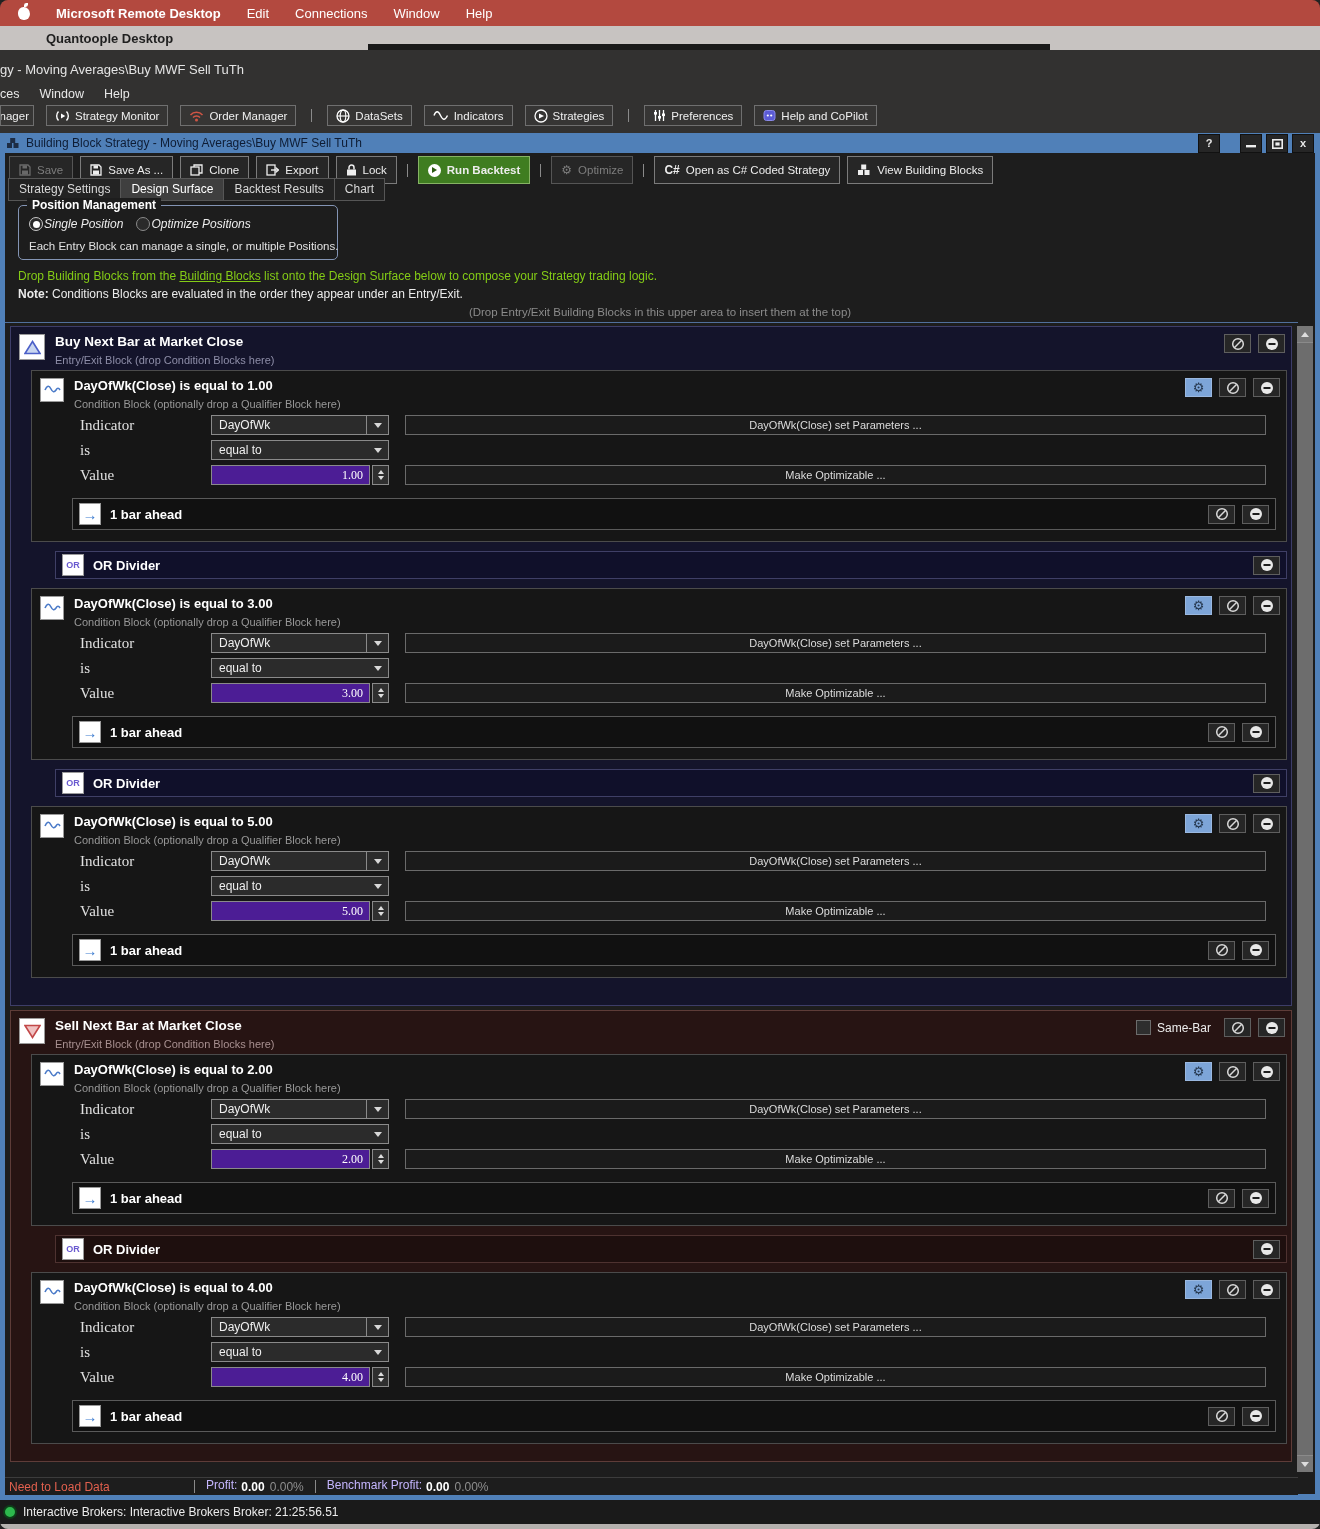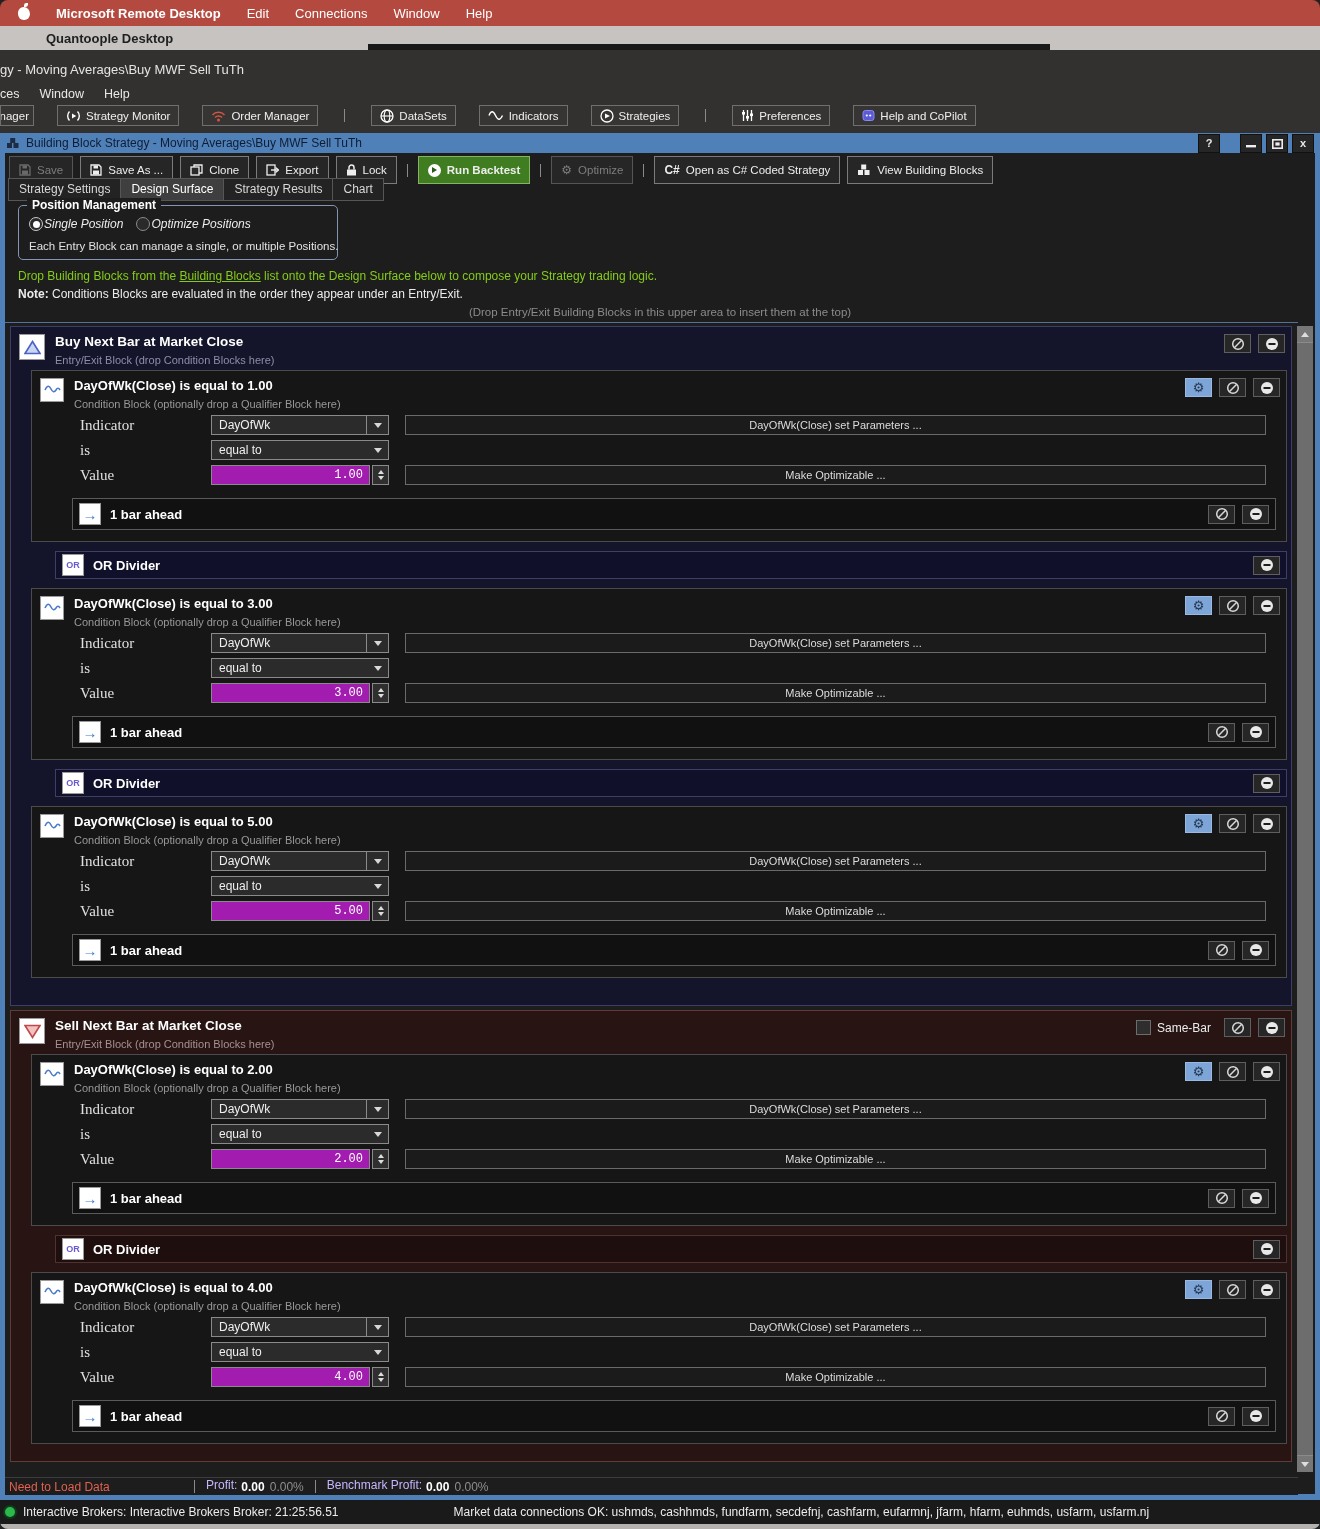--- a/index.html
+++ b/index.html
@@ -11,21 +11,21 @@
   .macbar .app{font-weight:bold;}
   .apple{width:12px;height:13px;background:#fff;border-radius:46% 54% 48% 48%;position:relative;display:inline-block;}
   .apple:before{content:"";position:absolute;top:-4px;left:6px;width:4px;height:4px;background:#fff;border-radius:60% 0 60% 0;}
   .graybar{position:absolute;left:0;top:26px;width:1320px;height:24px;background:#c7c3c1;color:#1f1f1f;
            font-size:13px;font-weight:bold;display:flex;align-items:center;padding-left:46px;box-sizing:border-box;}
   .remnant{position:absolute;left:368px;top:44px;width:682px;height:12px;background:#191919;}
   
   .desktop{position:absolute;left:0;top:50px;width:1320px;height:1479px;background:#323130;}
   .part-title{position:absolute;left:0;top:12px;color:#e4e4e4;font-size:13px;}
   .part-menu{position:absolute;left:0;top:37px;display:flex;gap:20px;color:#e8e8e8;font-size:12.5px;}
-  .tbar{position:absolute;left:0;top:55px;display:flex;align-items:center;gap:23px;}
+  .tbar{position:absolute;left:0;top:55px;display:flex;align-items:center;gap:12px;}
   .tbtn{height:21px;border:1px solid #6f6f6f;background:rgba(255,255,255,0.02);color:#efefef;font-size:11.5px;
         display:flex;align-items:center;gap:5px;padding:0 8px;box-sizing:border-box;white-space:nowrap;}
   .tbtn.partial{width:34px;overflow:hidden;justify-content:flex-end;padding:0 4px;}
   .vsep{width:1px;height:13px;background:#8a8a8a;margin:0 3px;flex:none;}
   
   .titlebar{position:absolute;left:0;top:83px;width:1320px;height:20px;background:#5080b8;display:flex;align-items:center;
             color:#10203a;font-size:12px;padding-left:6px;box-sizing:border-box;gap:6px;}
   .titlebar .ttext{color:#0e1c34;}
   .winbtns{position:absolute;right:6px;top:1px;display:flex;gap:4px;align-items:center;}
   .wbtn{width:20px;height:17px;background:#262626;border:1px solid #111;color:#e8e8e8;font-size:11px;font-weight:bold;
@@ -99,22 +99,22 @@
   .dd{display:flex;align-items:center;width:178px;height:20px;background:#2b2b2b;border:1px solid #8a8a8a;
       color:#efefef;font-size:12px;box-sizing:border-box;padding-left:7px;flex:none;}
   .dd .grow{flex:1;}
   .chev-btn{width:21px;height:100%;display:flex;align-items:center;justify-content:center;}
   .dd-split .chev-btn{border-left:1px solid #8a8a8a;}
   .chev{width:0;height:0;border-left:4px solid transparent;border-right:4px solid transparent;border-top:5px solid #d8d8d8;}
   .wide-btn{flex:1;margin-left:16px;height:20px;background:#1b1b1b;border:1px solid #6a6a6a;color:#dcdcdc;
             font-size:11px;font-family:"Liberation Sans",sans-serif;}
   .wide-spacer{flex:1;margin-left:16px;}
   .spin{display:flex;width:178px;height:20px;flex:none;box-sizing:border-box;}
-  .spin input{flex:1;min-width:0;background:#a21caf;border:1px solid #8a8a8a;color:#fff;text-align:right;
-              font-size:12px;padding:0 6px;box-sizing:border-box;font-family:Liberation Mono, monospace;}
+  .spin input{flex:1;min-width:0;background:#4c1d95;border:1px solid #8a8a8a;color:#fff;text-align:right;
+              font-size:12px;padding:0 6px;box-sizing:border-box;font-family:Liberation Serif, serif;}
   .spin-btns{width:17px;margin-left:2px;border:1px solid #8a8a8a;background:#2f2f2f;display:flex;flex-direction:column;
              align-items:center;justify-content:center;gap:2px;box-sizing:border-box;}
   .spin-btns .tri-up{border-left-width:3.5px;border-right-width:3.5px;border-bottom-width:4px;}
   .spin-btns .tri-dn{border-left-width:3.5px;border-right-width:3.5px;border-top-width:4px;}
   .barhead{display:flex;align-items:center;height:30px;margin:11px 10px 0 40px;border:1px solid #5a5a5a;background:#111;
            padding:0 6px;}
   .barhead .bar-label{font-size:13px;font-weight:bold;color:#fff;margin-left:9px;}
   .arrow-glyph{color:#3d7cd0;font-weight:bold;font-size:15px;line-height:1;}
   .or-row{display:flex;align-items:center;height:26px;margin:0 4px 9px 44px;border:1px solid;padding:0 6px;}
   .block-buy .or-row{border-color:#3f3f66;background:#10102a;}
@@ -317,21 +317,21 @@
             <rect x="7.5" y="6" width="5" height="5" fill="#eee"></rect>
             <rect x="4.2" y="0.5" width="5" height="5" fill="#eee"></rect>
           </svg>
         <span>View Building Blocks</span>
       </button>
     </div>
 
     <div class="tabs">
       <span class="tab">Strategy Settings</span>
       <span class="tab active">Design Surface</span>
-      <span class="tab">Strategy Results</span>
+      <span class="tab">Backtest Results</span>
       <span class="tab">Chart</span>
     </div>
 
     <div class="pm">
       <span class="pm-legend">Position Management</span>
       <div class="pm-row">
         <span class="radio sel">
             <i></i>
           </span>
         <span>Single Position</span>
@@ -883,17 +883,16 @@
       <span class="pct">0.00%</span>
       <span class="vsep"></span>
       <span class="lbl">Benchmark Profit:</span>
       <span class="val">0.00</span>
       <span class="pct">0.00%</span>
     </div>
 
     <div class="bottombar">
       <span class="gdot"></span>
       <span>Interactive Brokers: Interactive Brokers Broker: 21:25:56.51</span>
-      <span class="mkt">Market data connections OK: ushmds, cashhmds, fundfarm, secdefnj, cashfarm, eufarmnj, jfarm, hfarm, euhmds, usfarm, usfarm.nj</span>
     </div>
     <div class="footer"></div>
   </div>
 </div>
 
 </body></html>

